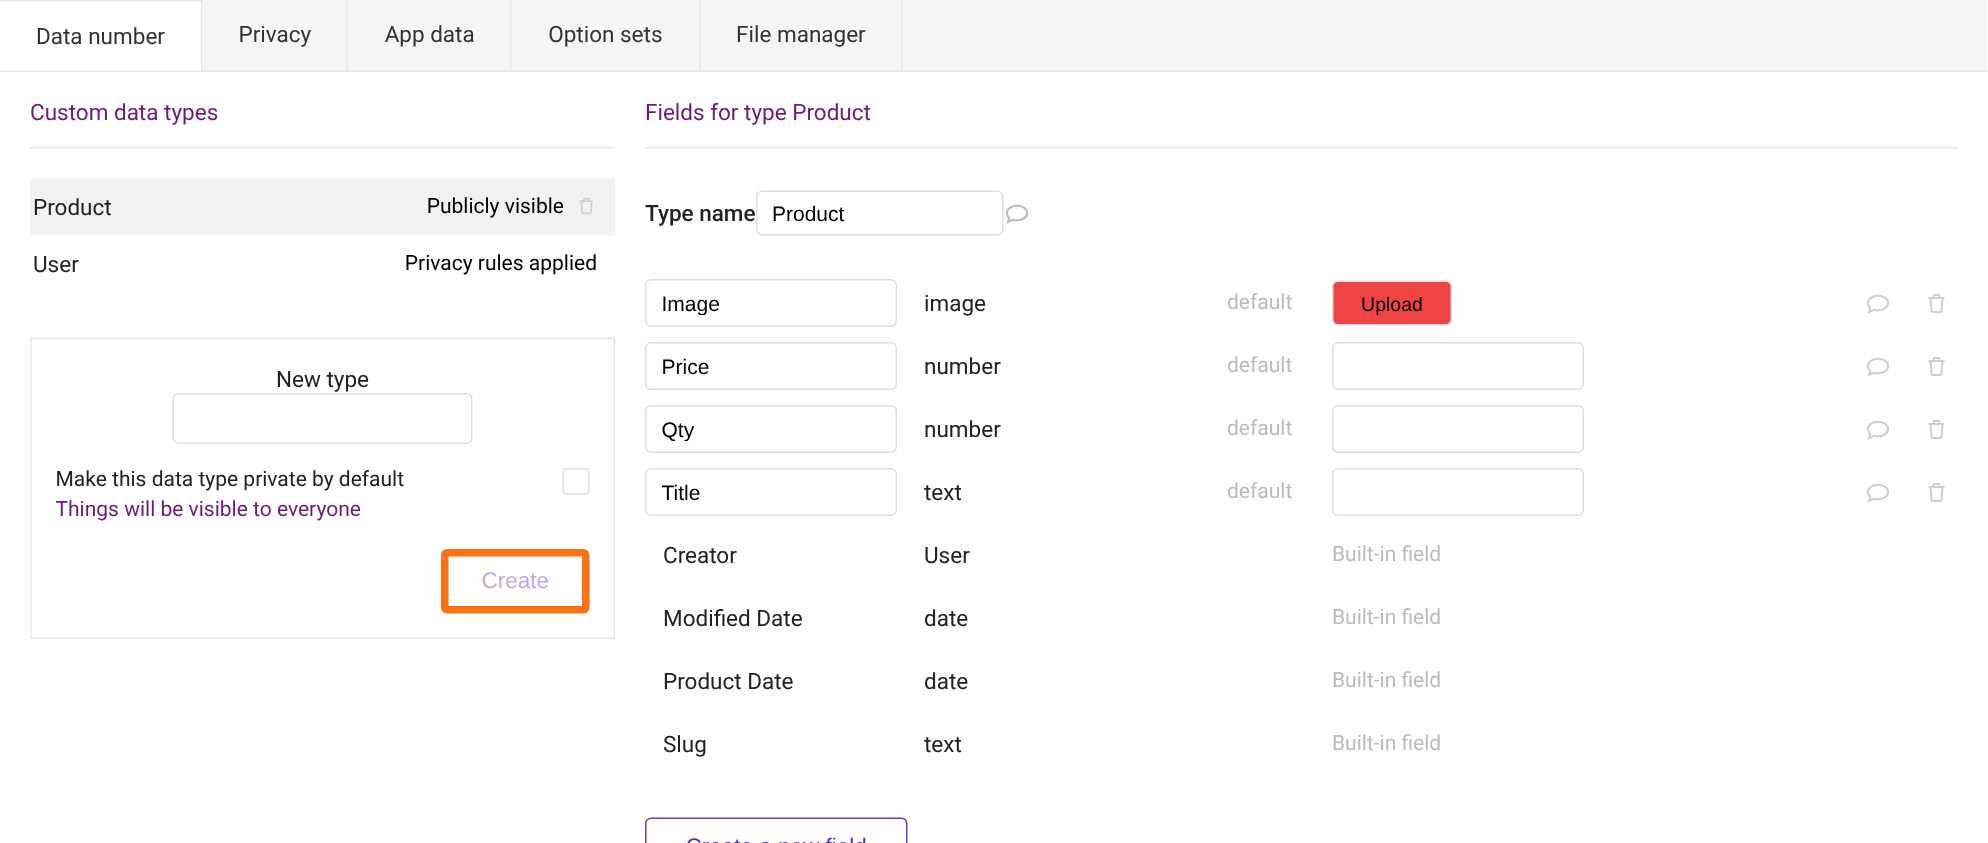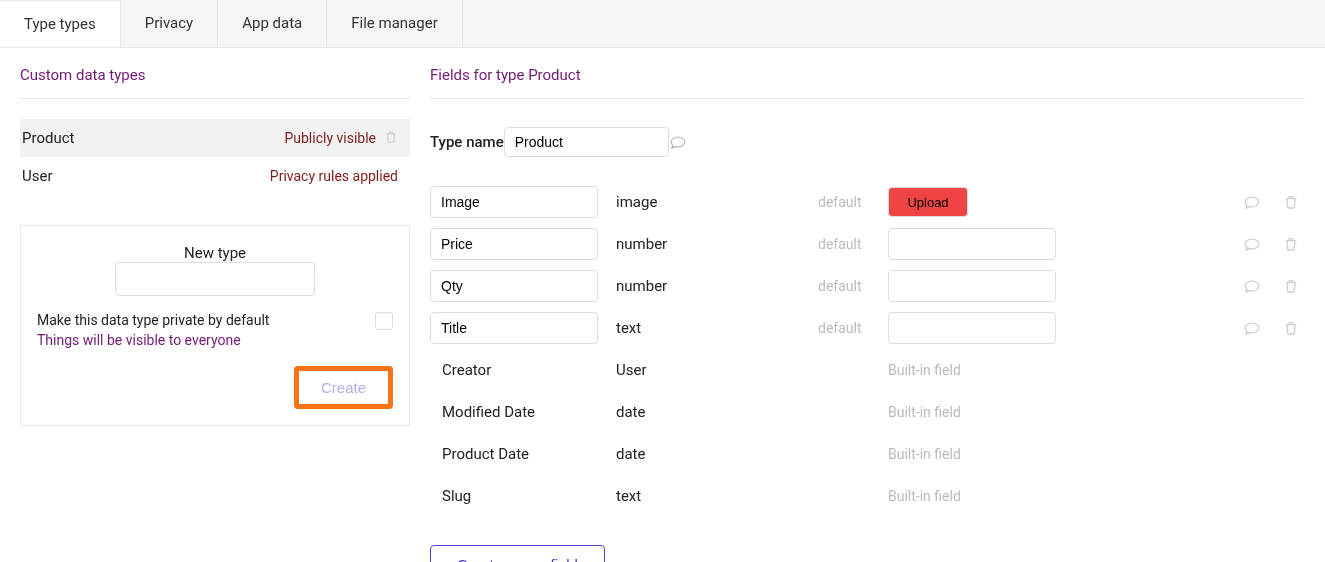--- a/index.html
+++ b/index.html
@@ -50,21 +50,21 @@
   justify-content: space-between;
   align-items: center;
   padding: 10px 12px 10px 0;
   font-size: 15px;
 }
 .type-row.selected {
   background: #f2f2f2;
 }
 .type-name { padding-left: 2px; }
 .type-vis {
-  color: #7f1d1d;
+  color: #000000;
   font-size: 14px;
   display: flex;
   gap: 8px;
 }
 .trash-icon-small {
   width: 14px; height: 14px;
 }
 .new-type-box {
   border: 1px solid #e6e6e6;
   margin-top: 30px;
@@ -182,23 +182,24 @@
   border-radius: 4px;
   font-size: 15px;
   cursor: pointer;
 }
 svg { display: block; }
 </style>
 </head>
 <body>
 
 <div class="tabs">
-  <div class="tab active">Type types</div>
+  <div class="tab active">Data number</div>
   <div class="tab">Privacy</div>
   <div class="tab">App data</div>
+  <div class="tab">Option sets</div>
   <div class="tab">File manager</div>
 </div>
 
 <div class="main">
   <div class="left">
     <div class="section-title">Custom data types</div>
 
     <div class="type-row selected">
       <span class="type-name">Product</span>
       <span class="type-vis">

